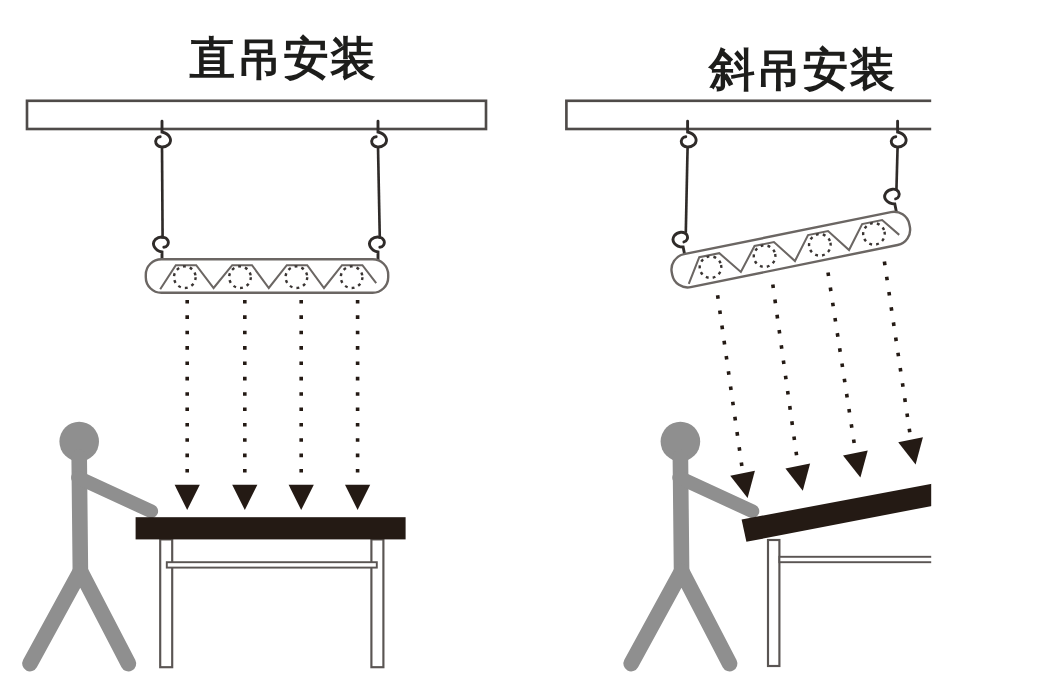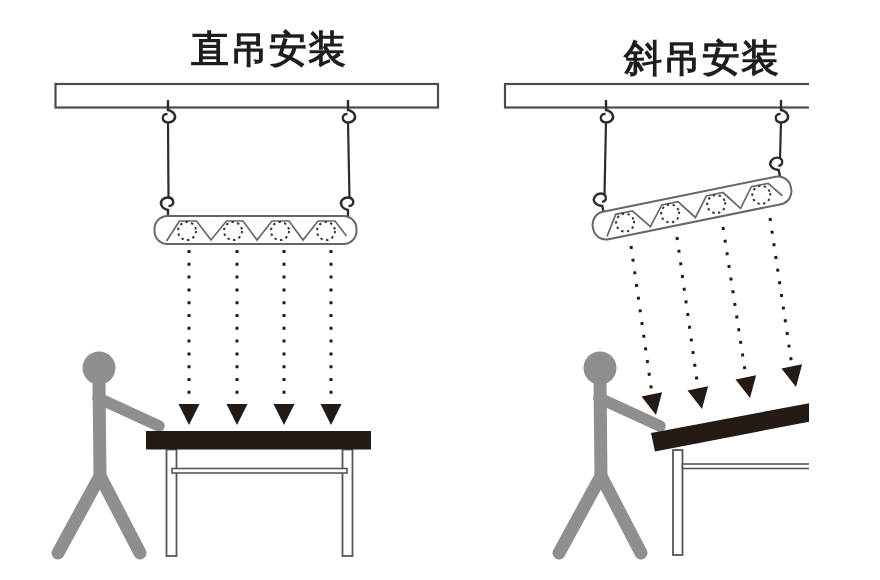--- a/index.html
+++ b/index.html
@@ -1,21 +1,21 @@
 <!DOCTYPE html>
 <html style="--background: #ffffff; --ink: #241a14; --wire: #2f2b29; --outline: #4f4b49; --fixture-outline: #6b6663; --person-gray: #8f8f8f; --title-color: #1d1d1b;"><head>
 <meta charset="utf-8">
 <style>
   :root{
     --background:#ffffff; --ink:#241a14; --wire:#2f2b29; --outline:#4f4b49;
     --fixture-outline:#6b6663; --person-gray:#8f8f8f; --title-color:#1d1d1b;
   }
   html,body{margin:0;padding:0;background:var(--background);}
   .stage{position:relative;width:776px;height:580px;background:var(--background);overflow:hidden;
-         font-family:"Liberation Sans",sans-serif;margin-left:33px;}
+         font-family:"Liberation Sans",sans-serif;}
   svg{display:block;}
   .title{fill:var(--title-color);font-family:"Liberation Sans",sans-serif;
          font-size:38px;font-weight:600;letter-spacing:1px;text-anchor:middle;}
   .beam{fill:#ffffff;stroke:var(--outline);stroke-width:2.2;}
   .wire{stroke:var(--wire);stroke-width:2.2;fill:none;}
   .ray{stroke:var(--ink);stroke-width:3;fill:none;stroke-dasharray:3 9.8;}
   .arrowhead{fill:var(--ink);stroke:none;}
   .slab{fill:var(--ink);stroke:none;}
   .wall{fill:var(--ink);stroke:none;}
   .leg{fill:#ffffff;stroke:#5a5553;stroke-width:1.8;}

